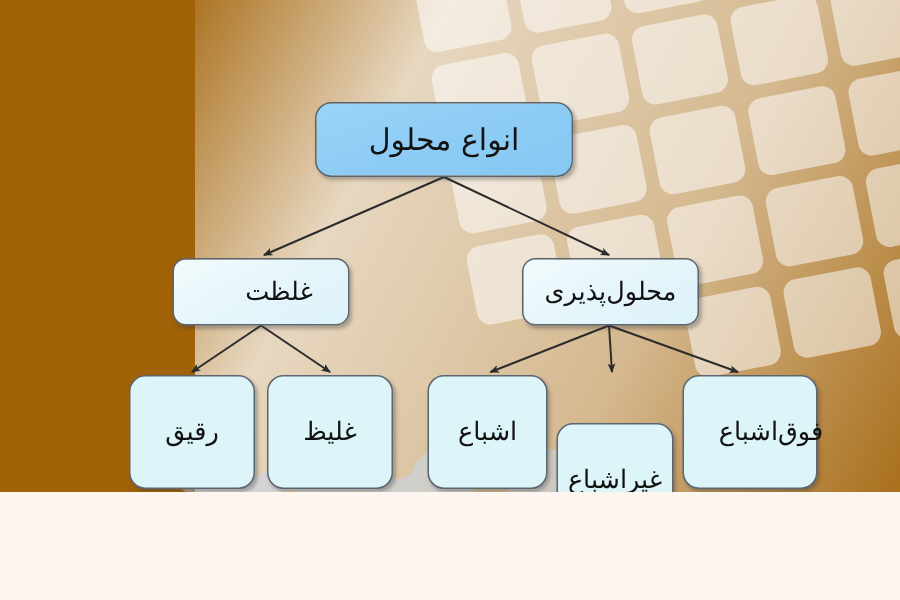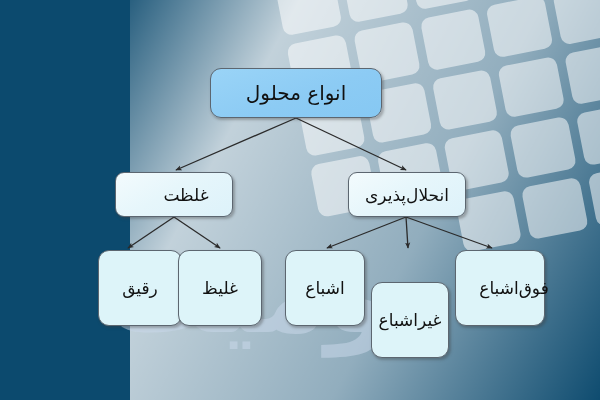--- a/index.html
+++ b/index.html
@@ -9,23 +9,23 @@
   body {
     width: 600px;
     height: 400px;
     background: #fdf5f0;
     font-family: "DejaVu Sans", "Liberation Sans", sans-serif;
     overflow: hidden;
   }
   #canvas {
     position: relative;
     width: 600px;
-    height: 400px;
+    height: 328px;
     overflow: hidden;
-    background: #0c4a6e;
+    background: #a16207;
   }
 
   
   .bg-layer {
     position: absolute;
     inset: 0;
     pointer-events: none;
   }
   .bg-wash {
     position: absolute;
@@ -162,23 +162,23 @@
       <line x1="406" y1="217" x2="327" y2="248"></line>
       <line x1="406" y1="217" x2="408" y2="248"></line>
       <line x1="406" y1="217" x2="492" y2="248"></line>
     </g>
   </svg>
 
   <div class="node root" style="left:210px; top:68px; width:172px; height:50px;">انواع محلول</div>
 
   <div class="node level2" style="left:115px; top:172px; width:118px; height:45px;padding-left:24px;">غلظت</div>
 
-  <div class="node level2" style="left:348px; top:172px; width:118px; height:45px;">انحلال‌پذیری</div>
+  <div class="node level2" style="left:348px; top:172px; width:118px; height:45px;">محلول‌پذیری</div>
 
-  <div class="node leaf" style="left:86px; top:250px; width:84px; height:76px;margin-left:12px;">رقیق</div>
+  <div class="node leaf" style="left:86px; top:250px; width:84px; height:76px;">رقیق</div>
 
   <div class="node leaf" style="left:178px; top:250px; width:84px; height:76px;">غلیظ</div>
 
   <div class="node leaf" style="left:285px; top:250px; width:80px; height:76px;">اشباع</div>
 
   <div class="node leaf" style="left:371px; top:250px; width:78px; height:76px;margin-top:32px;">غیراشباع</div>
 
   <div class="node leaf" style="left:455px; top:250px; width:90px; height:76px;padding-left:28px;">فوق‌اشباع</div>
 
 </div>

